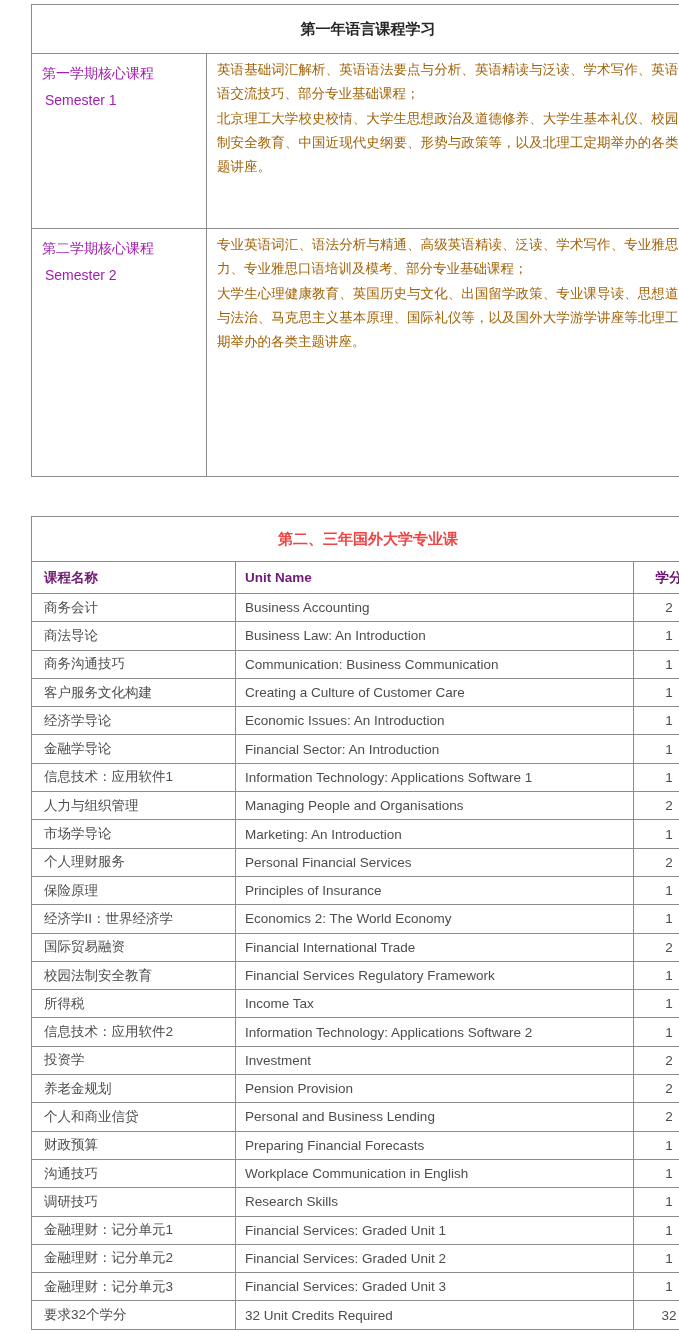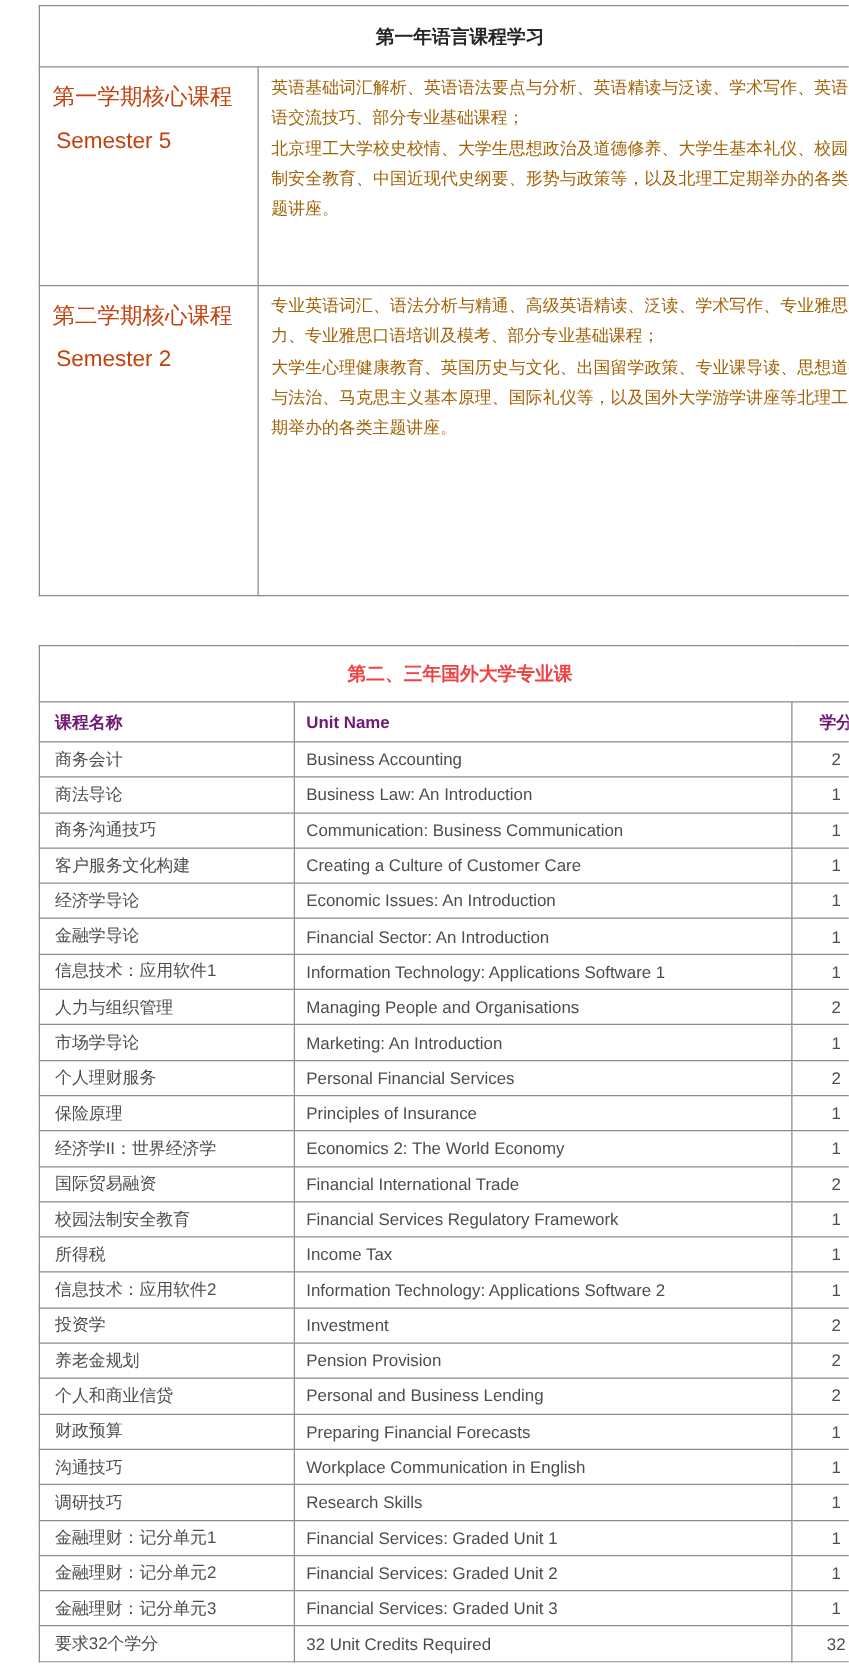--- a/index.html
+++ b/index.html
@@ -30,23 +30,23 @@
     height: 49px;
     text-align: center;
     vertical-align: middle;
     font-weight: bold;
     font-size: 15px;
     color: #262626;
   }
   .t1 .label-cell {
     vertical-align: top;
     padding: 6px 8px 6px 10px;
-    font-size: 18px;
+    font-size: 14px;
     line-height: 1.95;
-    color: #c2410c;
+    color: #a21caf;
   }
   .t1 .label-en { padding-left: 3px; }
   .t1 .content-cell {
     vertical-align: top;
     padding: 4px 12px 4px 10px;
     font-size: 13.5px;
     line-height: 1.8;
     color: #a16207;
     text-align: justify;
   }
@@ -92,21 +92,21 @@
       <col style="width:175px">
       <col style="width:498px">
     </colgroup>
     <tbody>
       <tr>
         <td class="title-cell" colspan="2">第一年语言课程学习</td>
       </tr>
       <tr class="row-sem1">
         <td class="label-cell">
           <div>第一学期核心课程</div>
-          <div class="label-en">Semester 5</div>
+          <div class="label-en">Semester 1</div>
         </td>
         <td class="content-cell">
           <p>英语基础词汇解析、英语语法要点与分析、英语精读与泛读、学术写作、英语口语交流技巧、部分专业基础课程；</p>
           <p>北京理工大学校史校情、大学生思想政治及道德修养、大学生基本礼仪、校园法制安全教育、中国近现代史纲要、形势与政策等，以及北理工定期举办的各类主题讲座。</p>
         </td>
       </tr>
       <tr class="row-sem2">
         <td class="label-cell">
           <div>第二学期核心课程</div>
           <div class="label-en">Semester 2</div>

